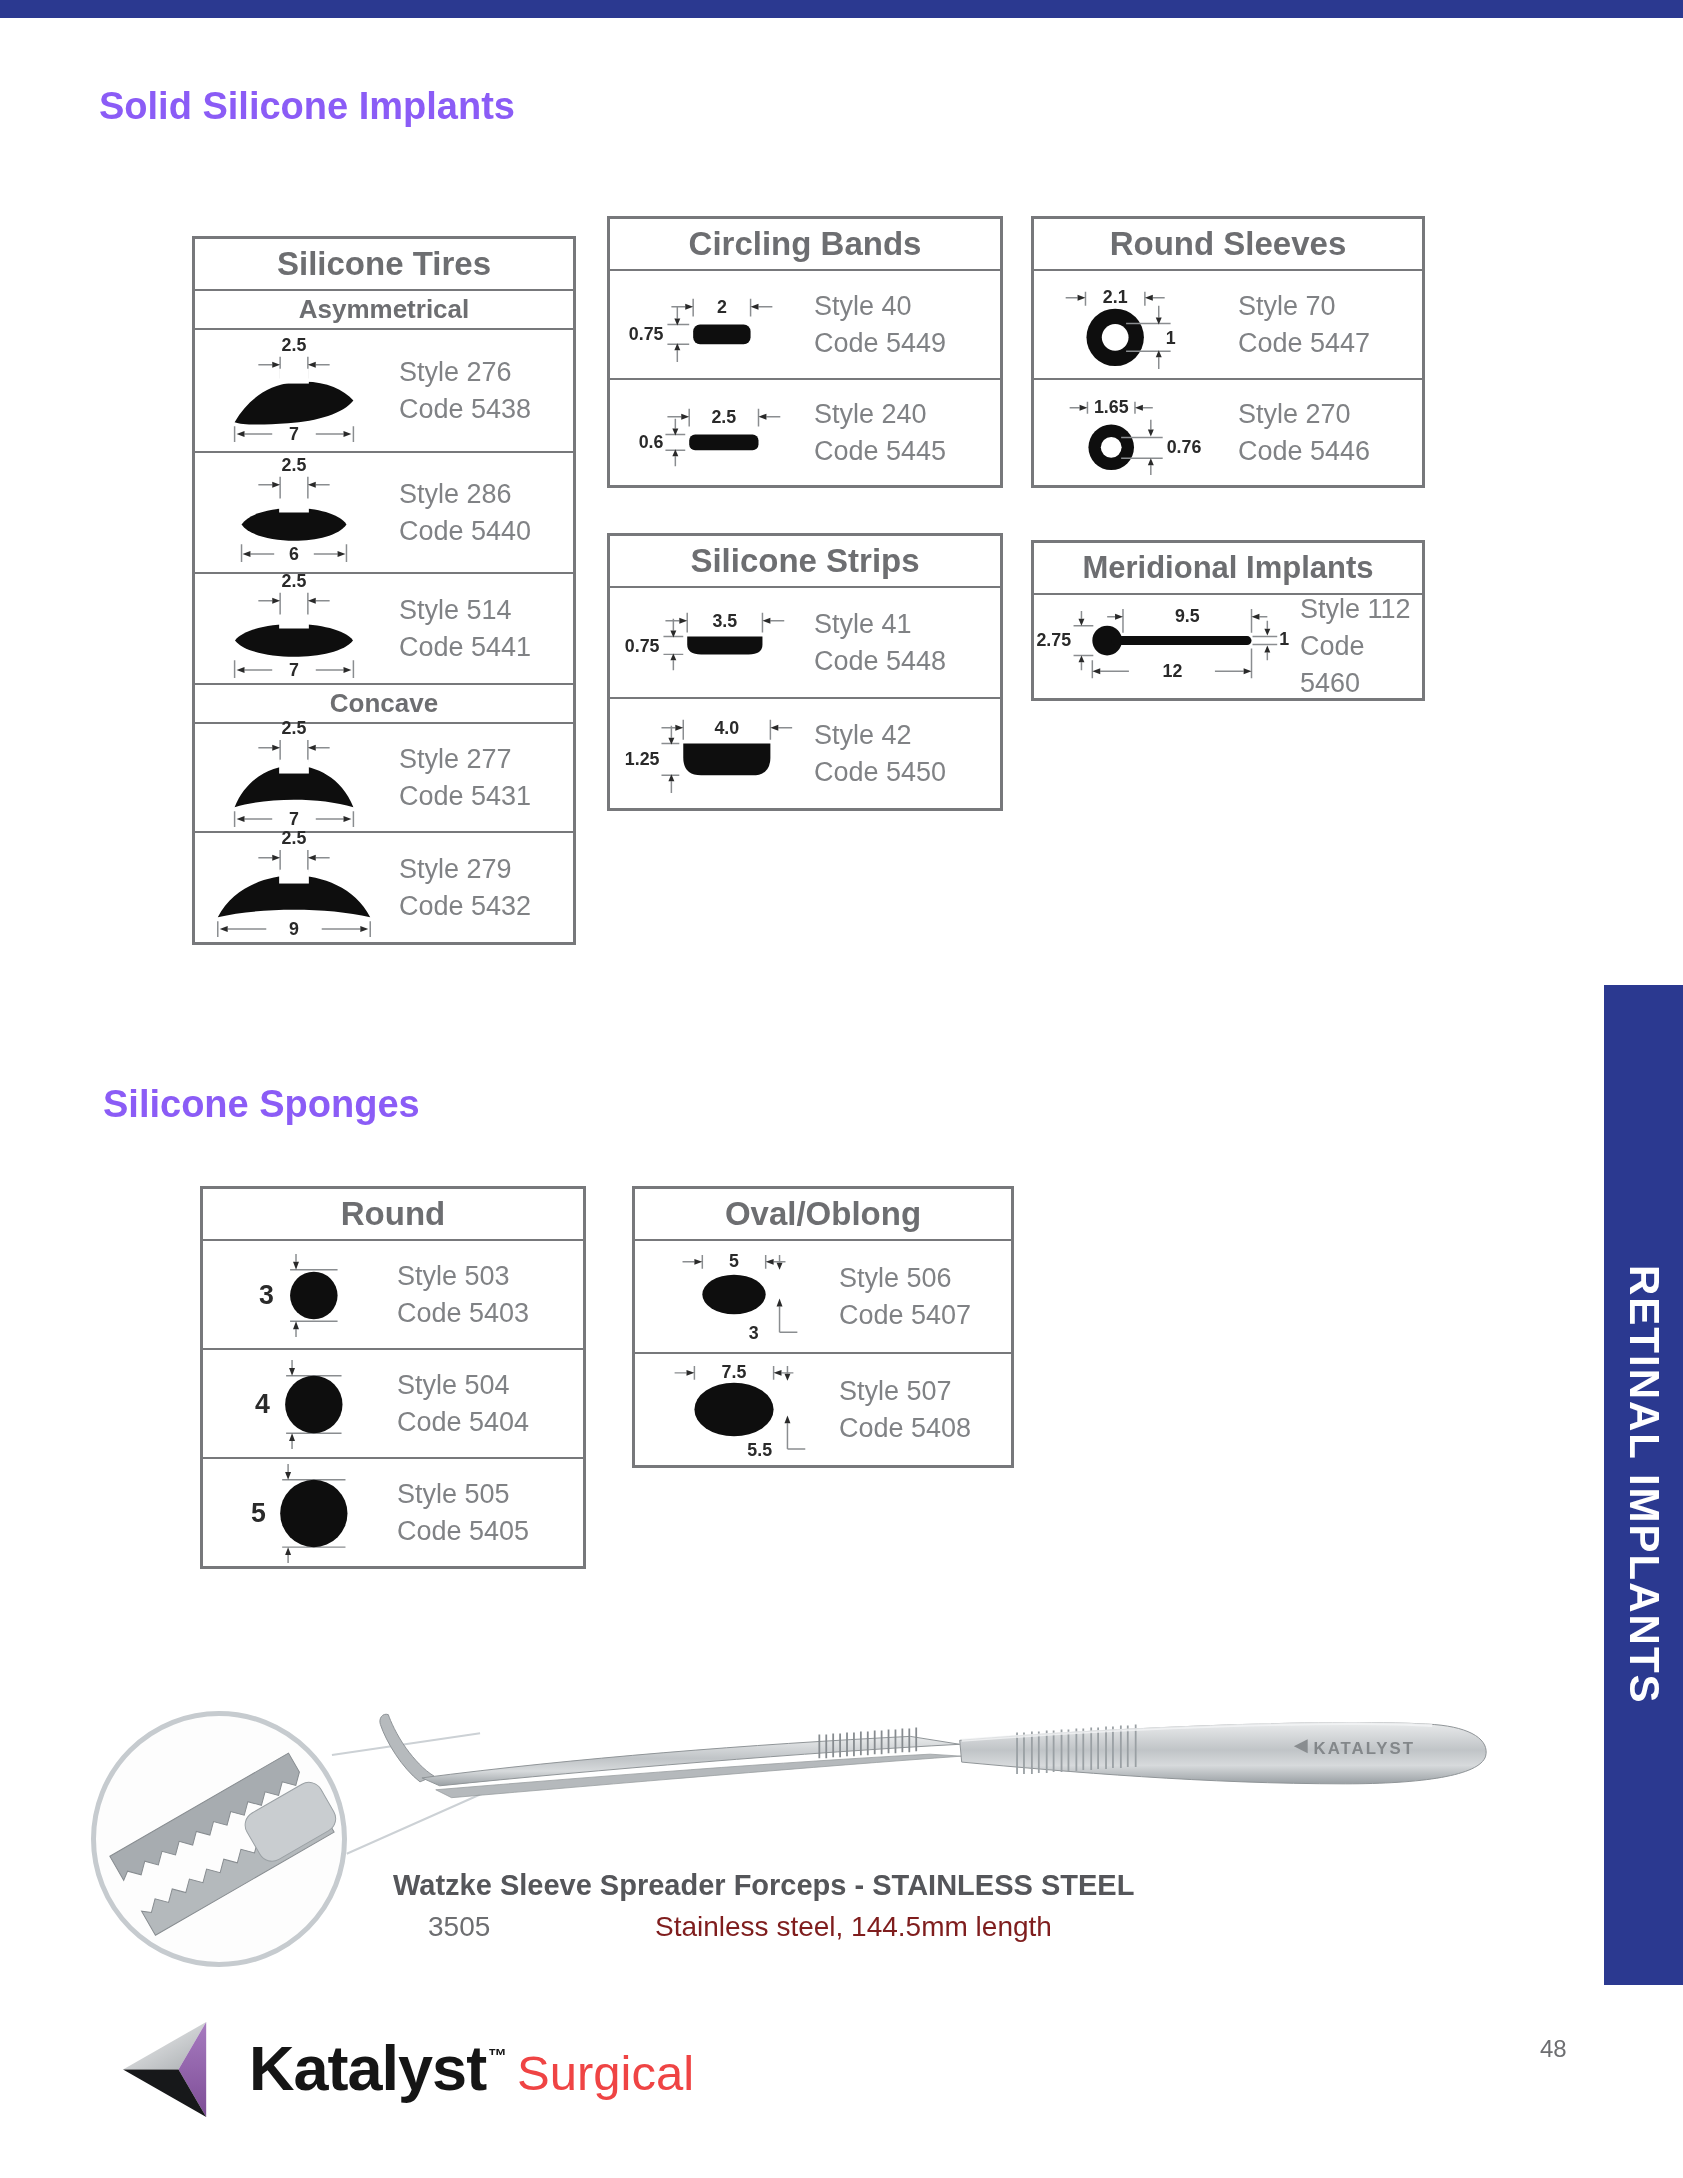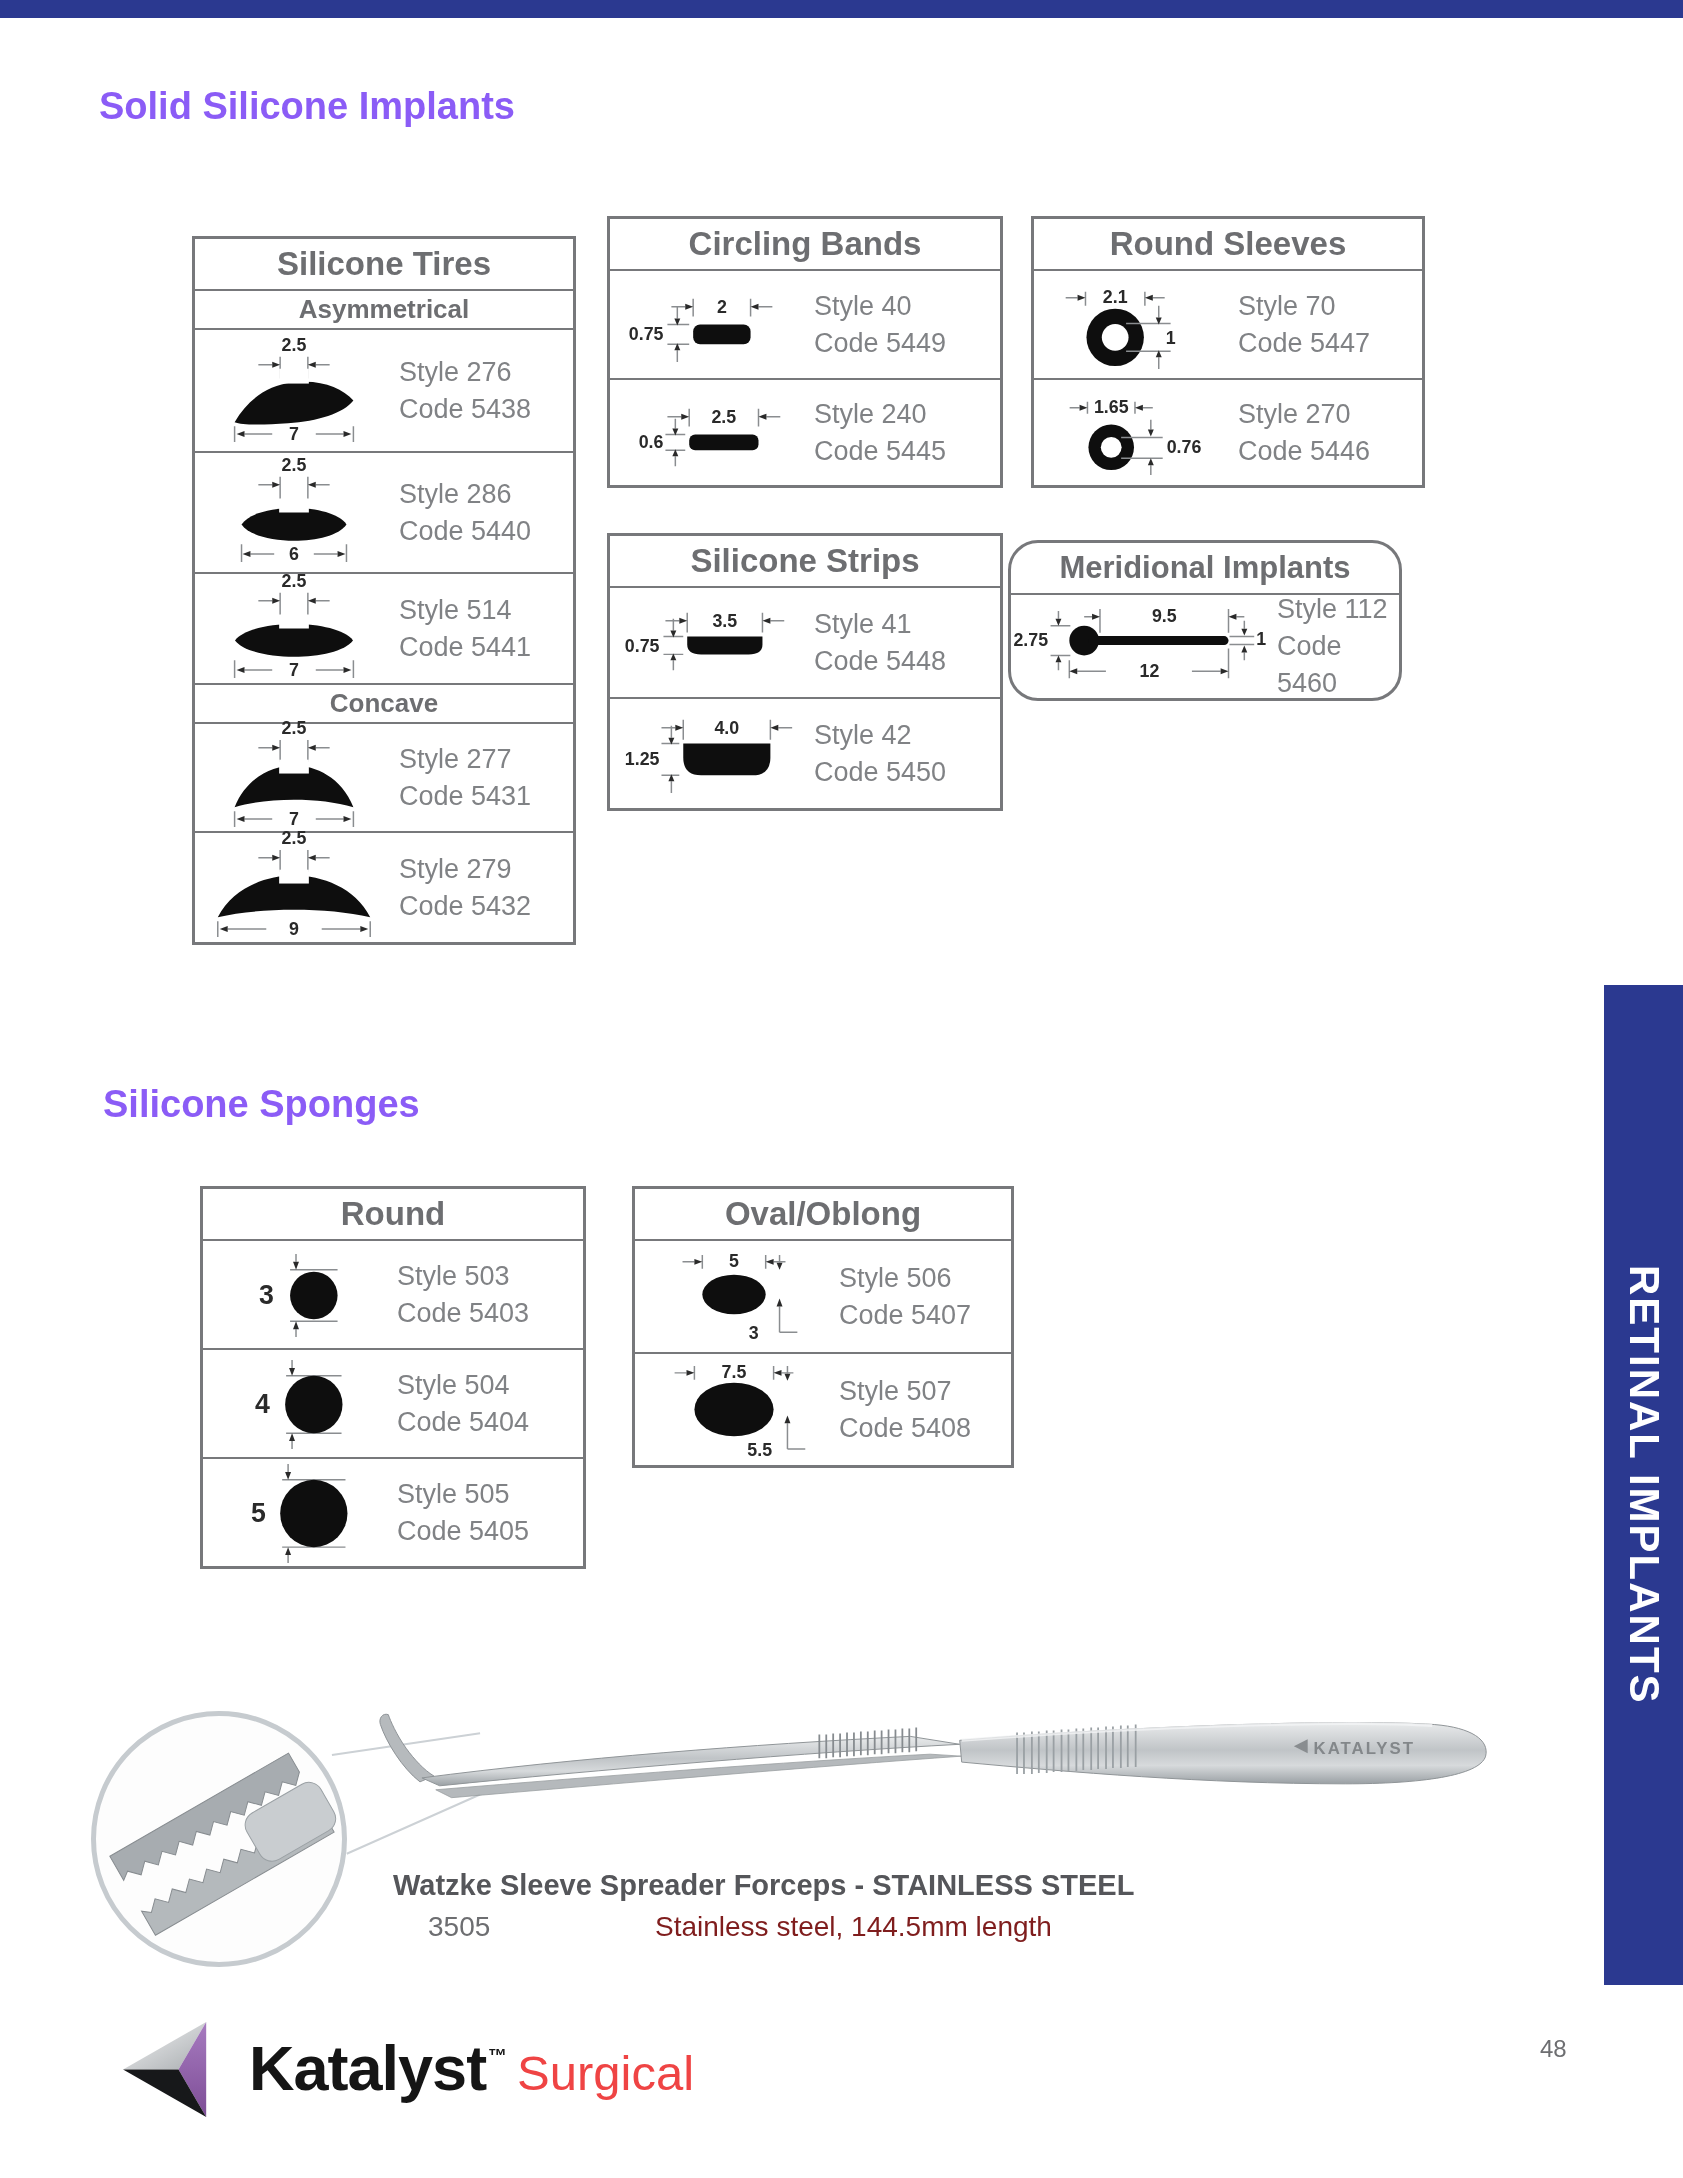--- a/index.html
+++ b/index.html
@@ -261,21 +261,21 @@
           <polygon class="dimarr" points="115,86 121,86 118,79"></polygon>
         <text class="dim" x="134" y="74" text-anchor="start">0.76</text>
       </svg>
       <div class="txt">
         <div>Style 270</div>
         <div>Code 5446</div>
       </div>
     </div>
   </div>
 
-  <div class="tbl" style="left:1008px;top:540px;width:388px;border-radius:30px;">
+  <div class="tbl" style="left:1031px;top:540px;width:388px;">
     <div class="thead" style="font-size:31px;">Meridional Implants</div>
     <div class="trow" style="height:103px;">
       <svg width="262" height="103" viewBox="0 0 265 104">
         <text class="dim" x="20" y="52" text-anchor="middle">2.75</text>
         <path class="dimln" d="M40,31 H60 M40,61 H60 M48,16 V24 M48,76 V68"></path>
         <polygon class="dimarr" points="45,24 51,24 48,31"></polygon>
           <polygon class="dimarr" points="45,68 51,68 48,61"></polygon>
         <circle class="shape" cx="74" cy="46" r="15"></circle>
         <rect class="shape" x="78" y="41.5" width="142" height="9" rx="4.5"></rect>
         <path class="dimln" d="M90,14 V38 M220,14 V38 M74,22 H82 M236,22 H228"></path>

